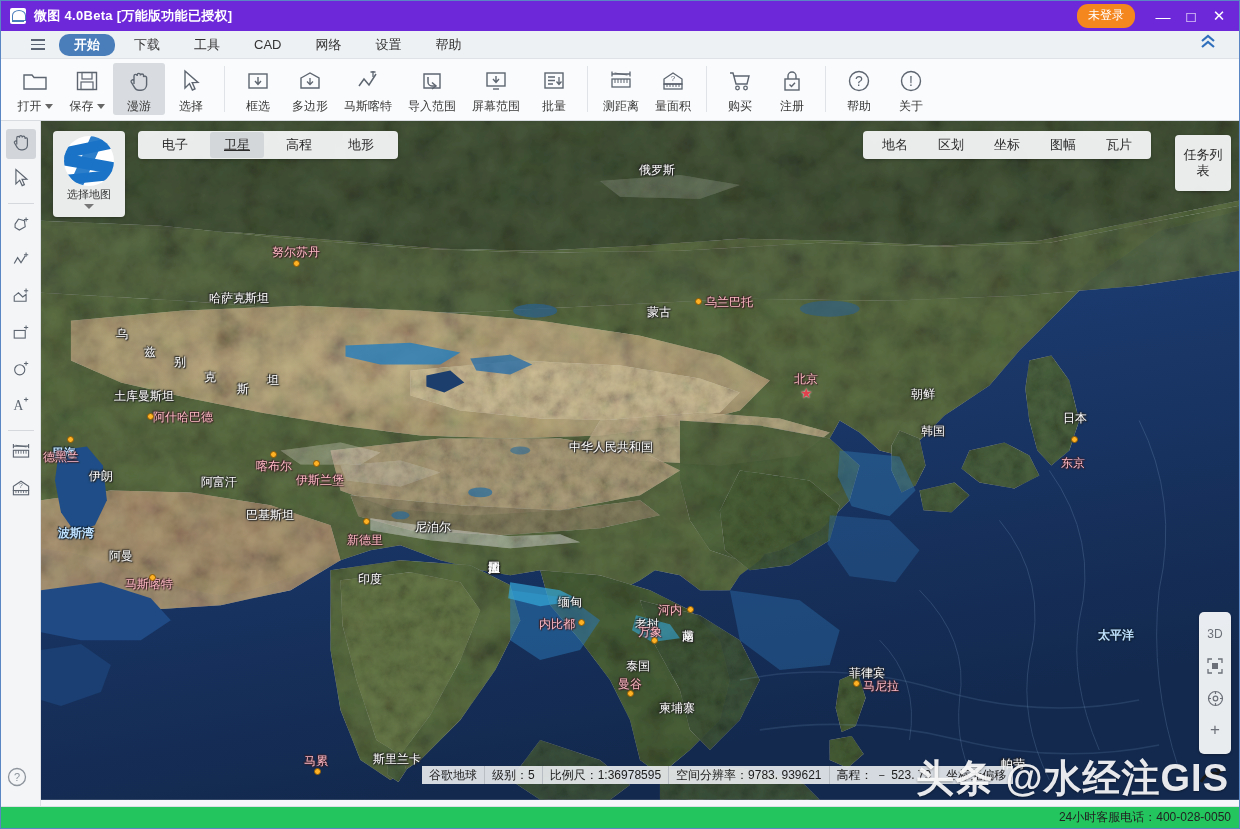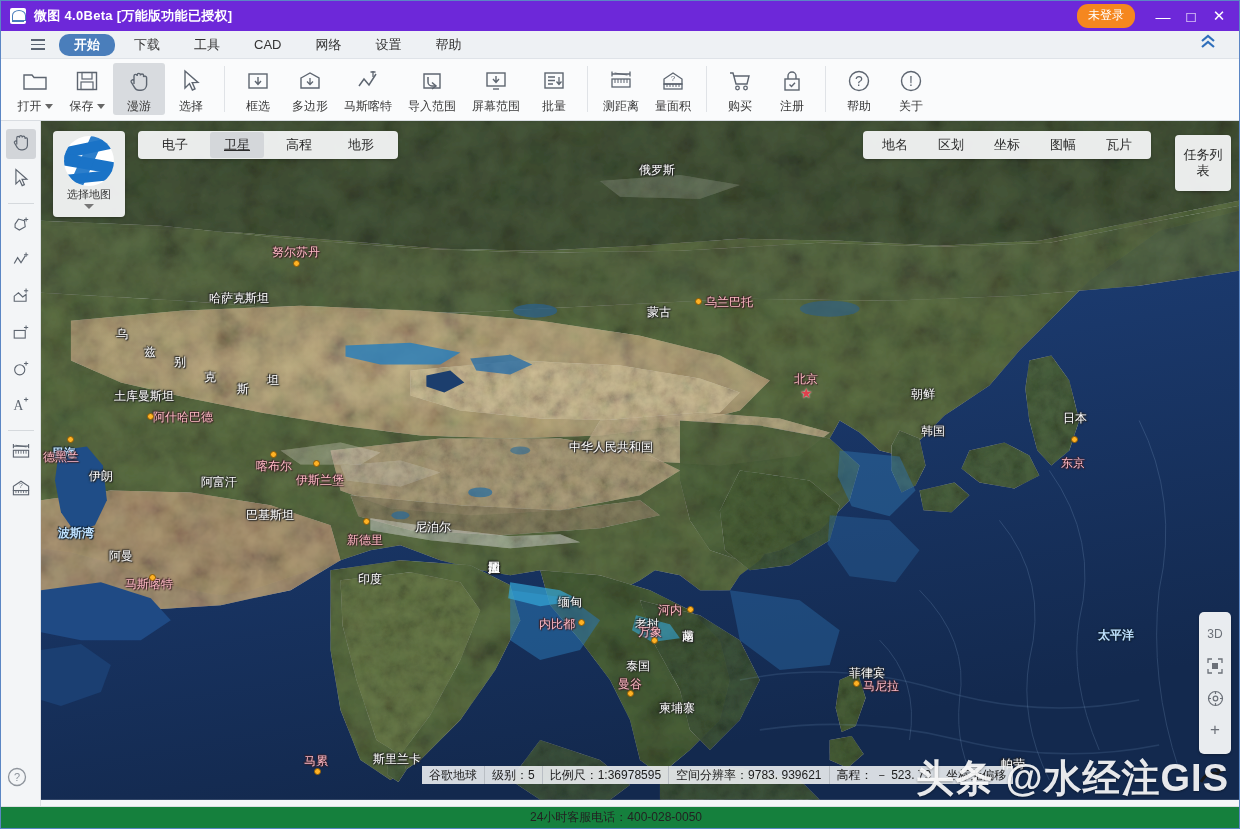--- a/index.html
+++ b/index.html
@@ -120,22 +120,22 @@
   .lbl.country { color:#ffffff; text-shadow:0 0 2px #333,0 0 3px #333,1px 1px 1px #222,-1px -1px 1px #222; }
   .lbl.capital { color:#ffb8c4; text-shadow:0 0 2px #3a2228,1px 1px 1px #402026,-1px -1px 1px #402026; }
   .lbl.water { color:#bfe2ff; font-weight:bold; text-shadow:0 0 2px #123,1px 1px 1px #123,-1px -1px 1px #123; }
   .lbl.vert { writing-mode:vertical-rl; }
   .dot { position:absolute; width:7px; height:7px; border-radius:50%; background:#ffb224;
          border:1px solid #8a5a06; pointer-events:none; }
   .star { position:absolute; color:#e0414d; font-size:14px; pointer-events:none;
           text-shadow:0 0 2px #fff; }
 
   
-  .statusbar { height:22px; background:#15803d; border-top:1px solid #dcdfe3; display:flex;
-               align-items:center; justify-content:center; padding-right:8px; font-size:12px;
+  .statusbar { height:22px; background:#22c55e; border-top:1px solid #dcdfe3; display:flex;
+               align-items:center; justify-content:flex-end; padding-right:8px; font-size:12px;
                color:#333; flex:0 0 22px; position:relative; }
   .status-strip { position:absolute; left:381px; bottom:22px; height:18px; display:flex;
                   align-items:center; background:rgba(240,242,245,.88); font-size:12px; color:#1c1c1c; }
   .status-strip span { padding:0 7px; border-right:1px solid #b9bec4; line-height:18px; }
   .status-strip span:last-child { border-right:none; }
   .service-phone { font-size:12px; color:#222; }
 
   
   .watermark { position:absolute; right:10px; bottom:24px; font-size:38px; font-weight:bold;
                color:rgba(255,255,255,.9); letter-spacing:1px; pointer-events:none;

